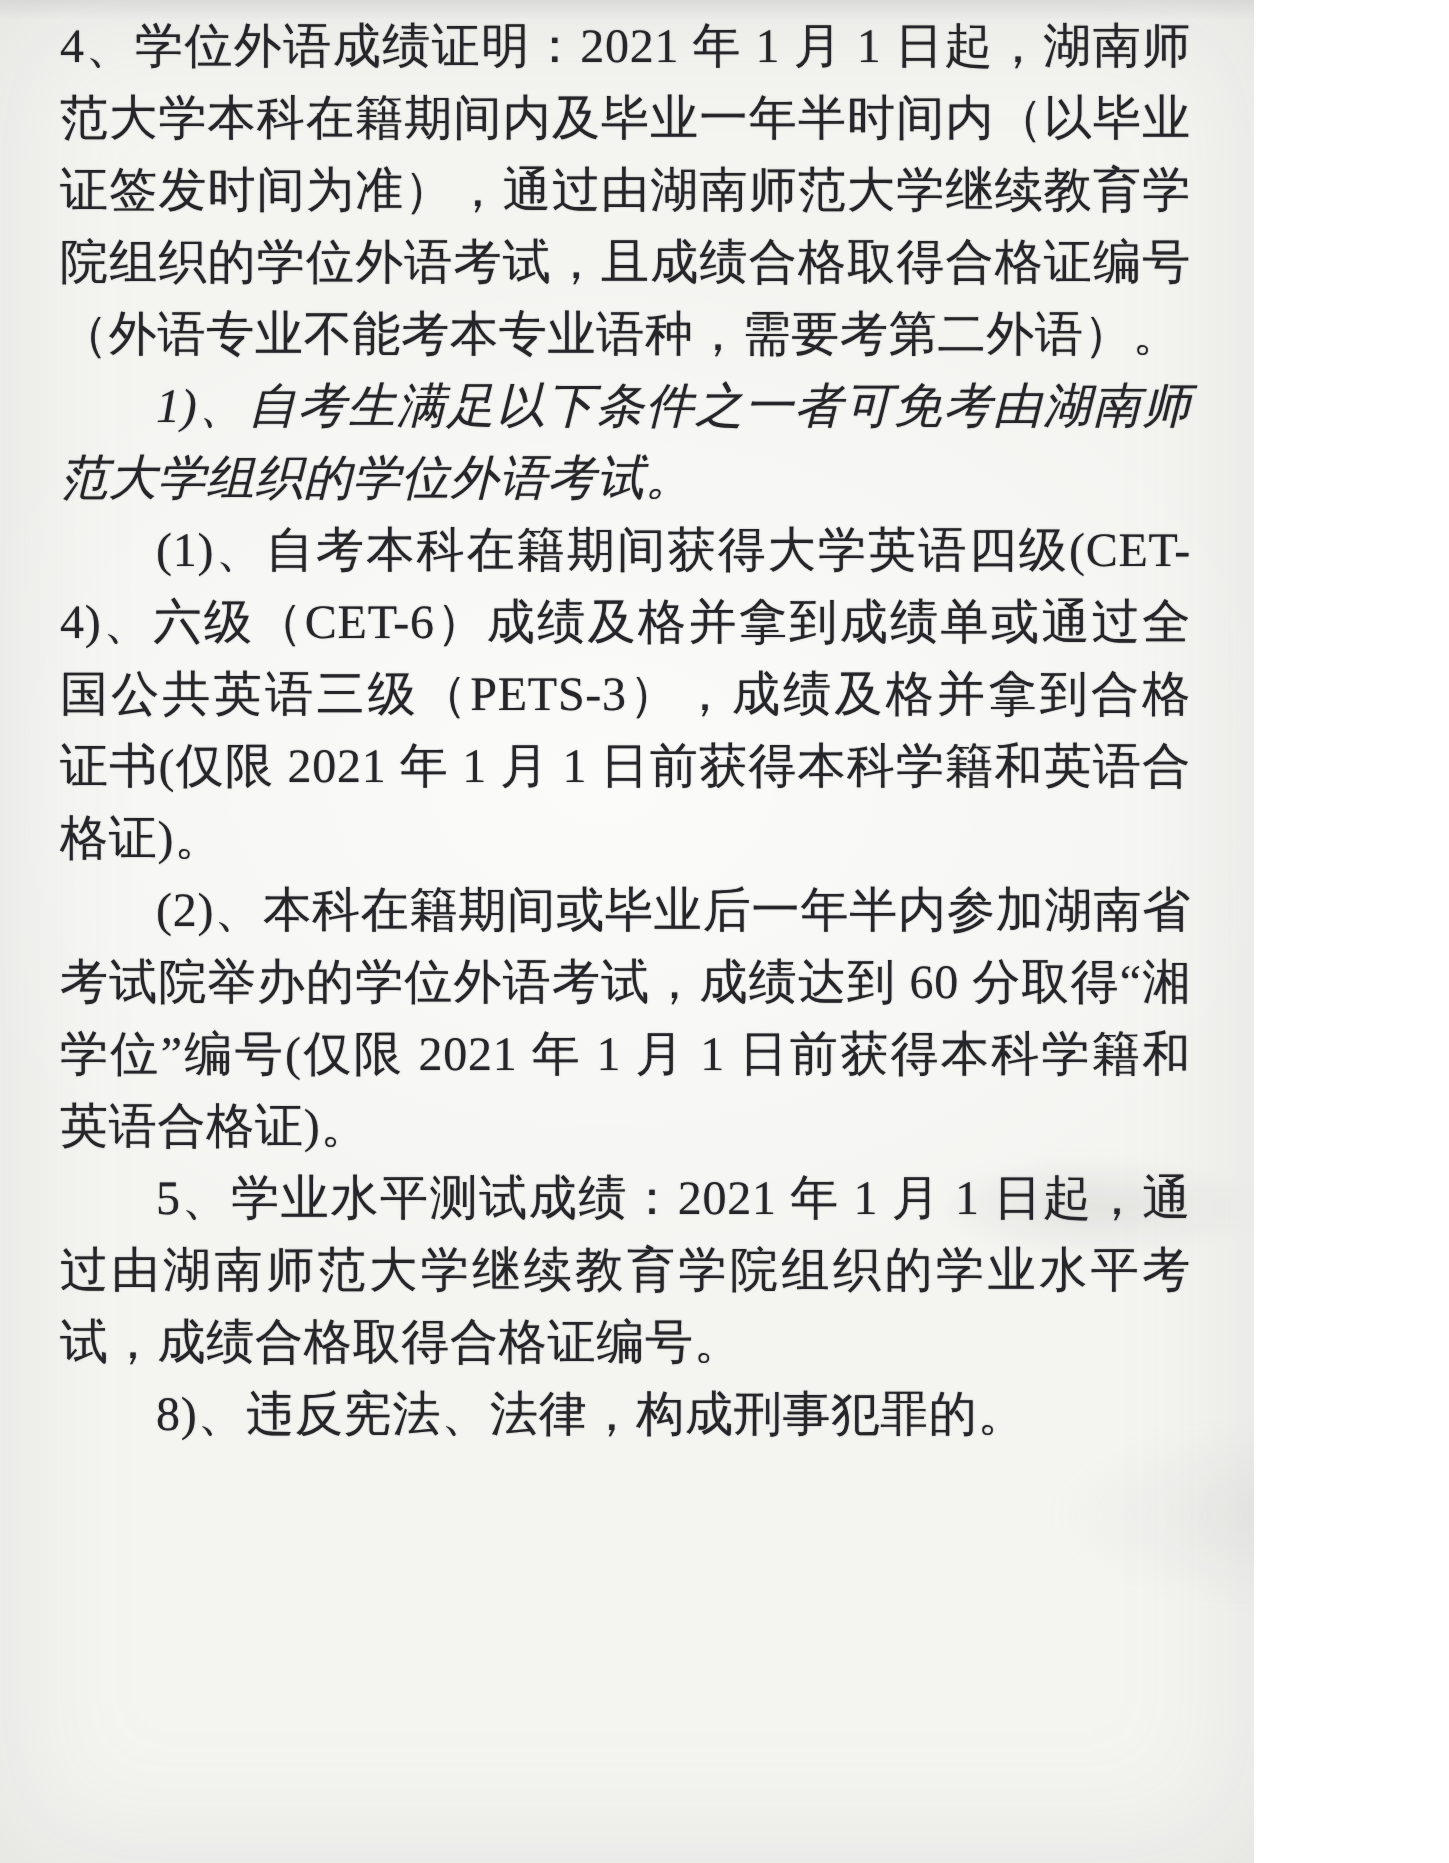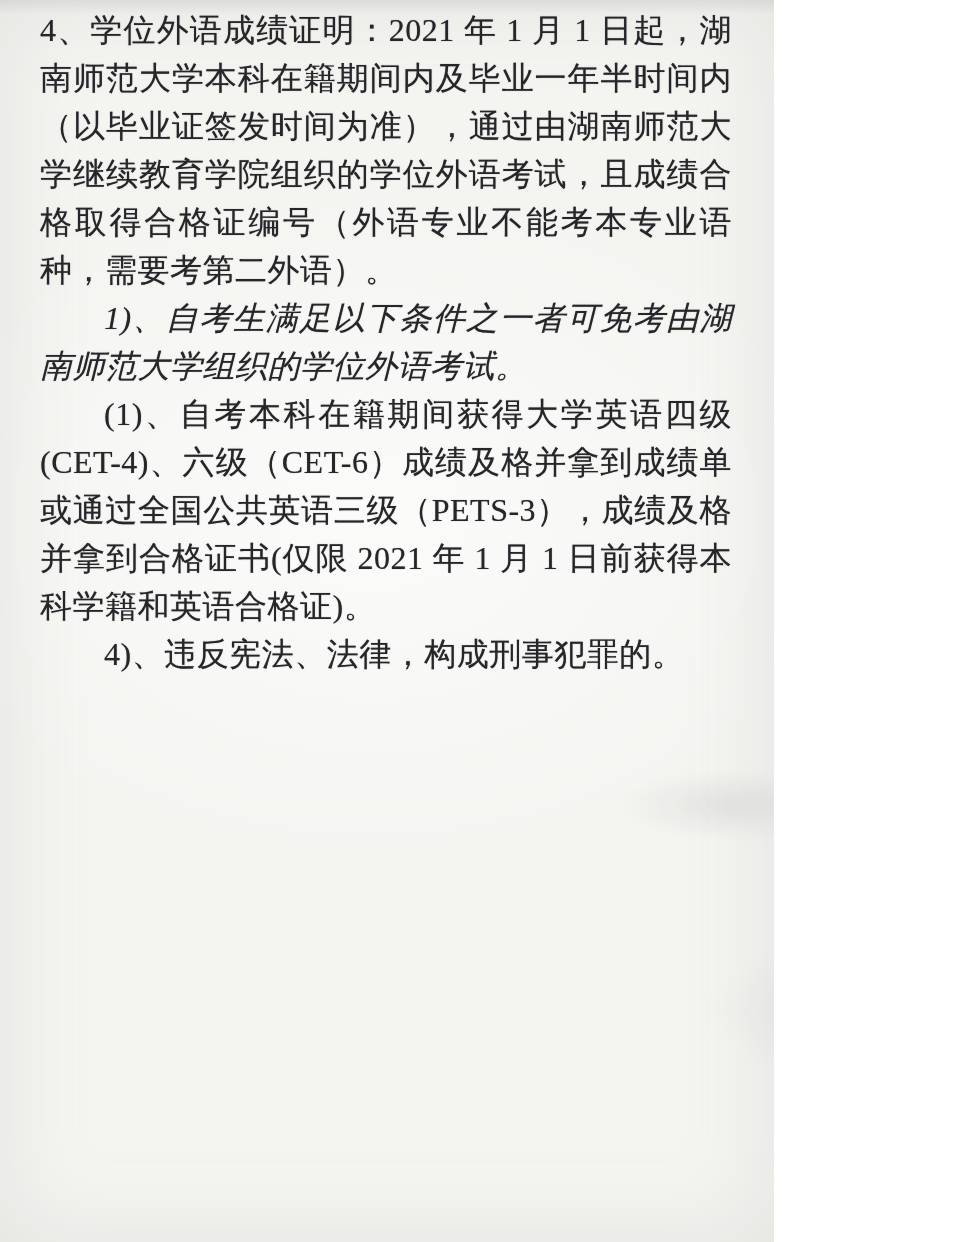--- a/index.html
+++ b/index.html
@@ -7,21 +7,21 @@
     --ink: #26262a;
   }
   * { box-sizing: border-box; }
   html, body { margin: 0; padding: 0; }
   body {
     width: 966px;
     font-family: "Liberation Serif", "DejaVu Serif", serif;
   }
   .page {
     position: relative;
-    width: 774px;
+    width: 836px;
     height: 1242px;
     background:
       radial-gradient(ellipse 700px 500px at 48% 42%, rgba(255,255,255,0.65), rgba(255,255,255,0) 70%),
       var(--bg);
     overflow: hidden;
     box-shadow: inset 0 0 90px rgba(150,150,150,0.18);
   }
   
   .scan-top-shade {
     position: absolute;
@@ -84,20 +84,22 @@
   <div class="scan-smudge"></div>
   <div class="scan-smudge-2"></div>
 
   <div class="content">
     <p class="block-indent">4、学位外语成绩证明：2021 年 1 月 1 日起，湖南师范大学本科在籍期间内及毕业一年半时间内（以毕业证签发时间为准），通过由湖南师范大学继续教育学院组织的学位外语考试，且成绩合格取得合格证编号（外语专业不能考本专业语种，需要考第二外语）。</p>
 
     <p class="para mt-sub1">1)、自考生满足以下条件之一者可免考由湖南师范大学组织的学位外语考试。</p>
 
     <p class="para mt-sub11">(1)、自考本科在籍期间获得大学英语四级(CET-4)、六级（CET-6）成绩及格并拿到成绩单或通过全国公共英语三级（PETS-3），成绩及格并拿到合格证书(仅限 2021 年 1 月 1 日前获得本科学籍和英语合格证)。</p>
 
+    <p class="para mt-sub12">(2)、本科在籍期间或毕业后一年半内参加湖南省考试院举办的学位外语考试，成绩达到 60 分取得“湘学位”编号(仅限 2021 年 1 月 1 日前获得本科学籍和英语合格证)。</p>
 
 
 
+    <p class="para mt-item5">5、学业水平测试成绩：2021 年 1 月 1 日起，通过由湖南师范大学继续教育学院组织的学业水平考试，成绩合格取得合格证编号。</p>
 
 
-    <p class="para mt-item6s">4)、违反宪法、法律，构成刑事犯罪的。</p>
+    <p class="para mt-item6s">8)、违反宪法、法律，构成刑事犯罪的。</p>
   </div>
 </div>
 
 </body></html>

